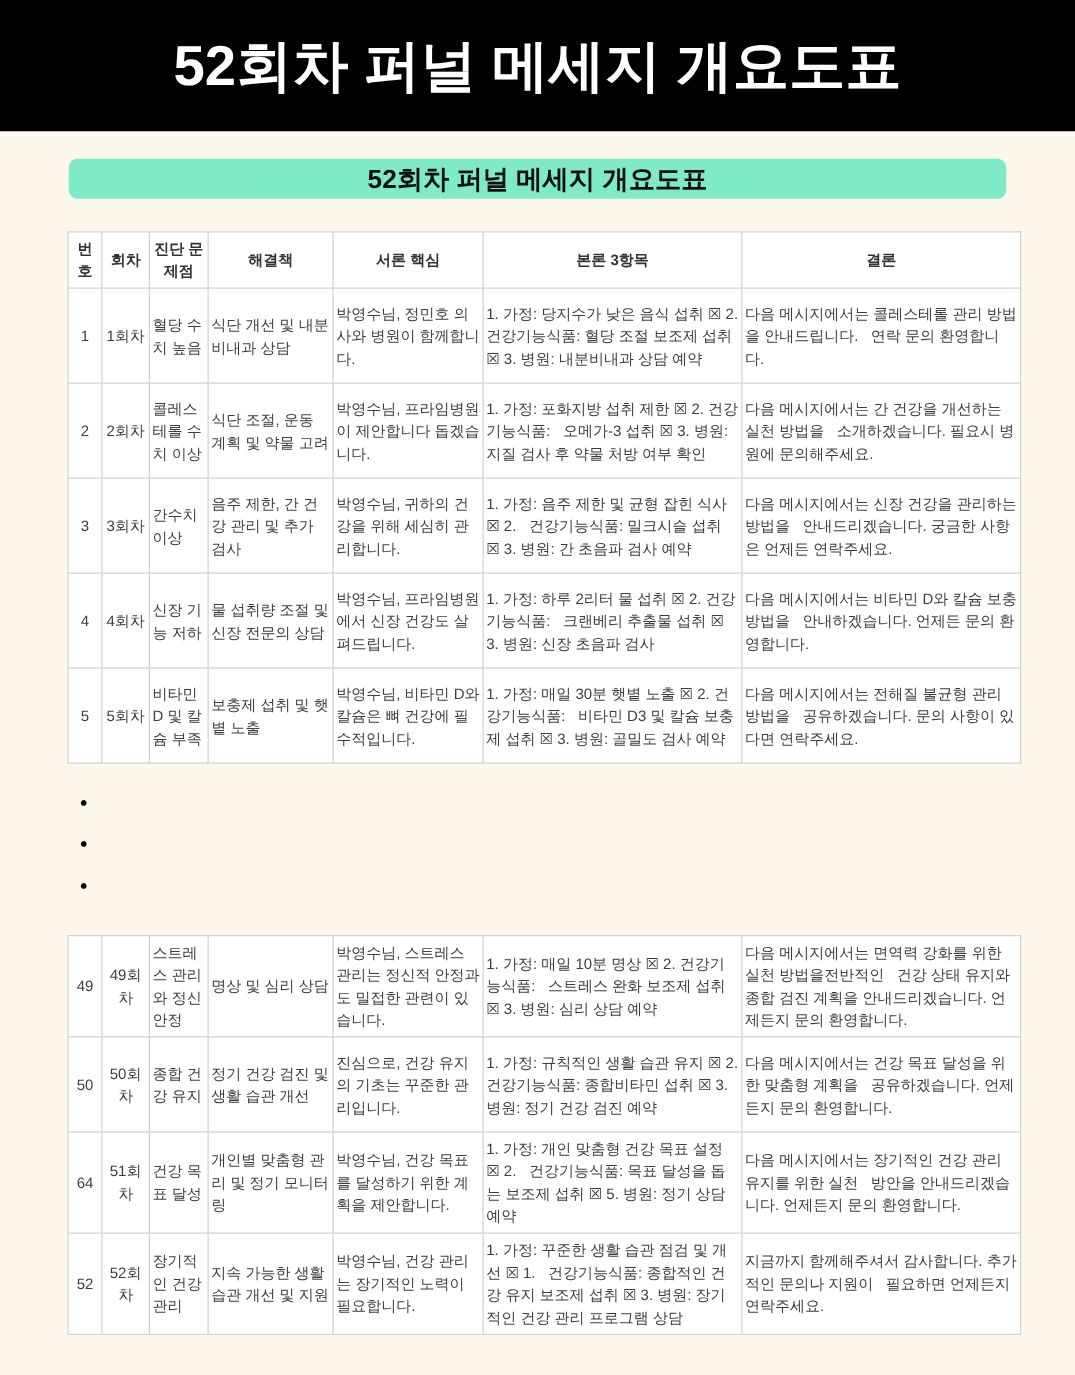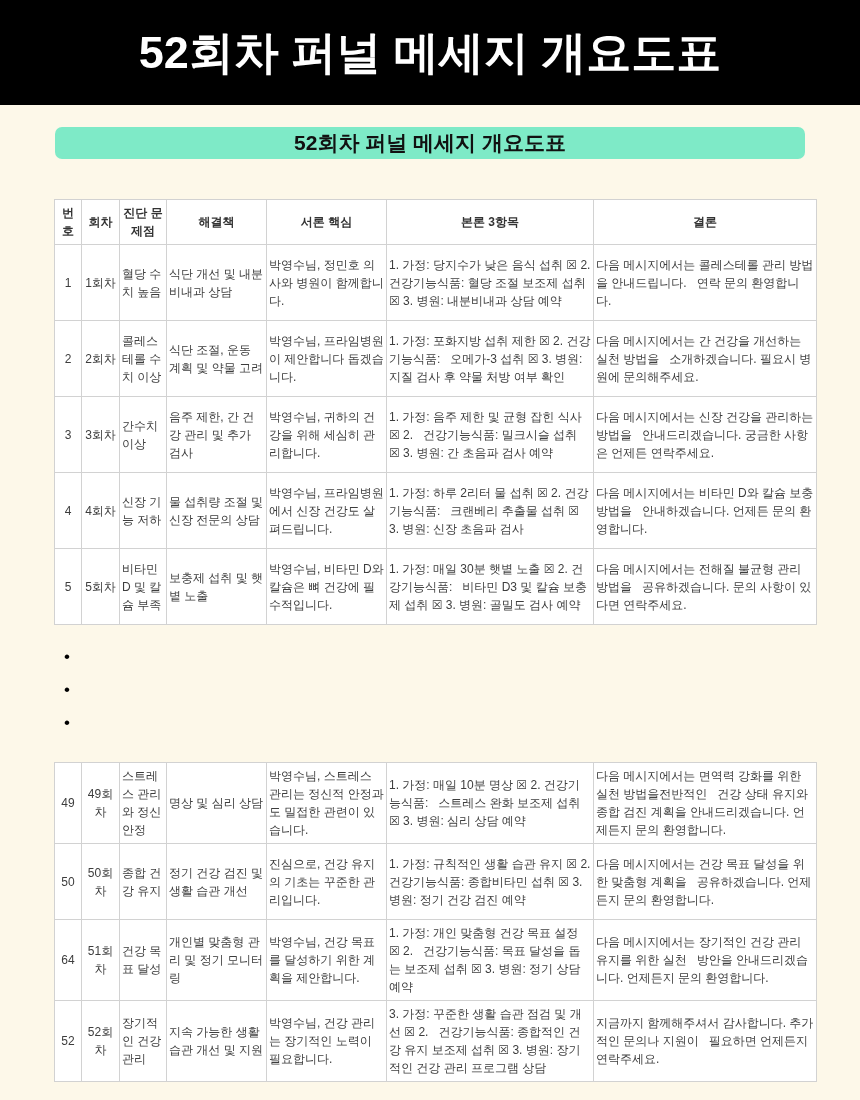--- a/index.html
+++ b/index.html
@@ -27,21 +27,21 @@
     border-radius: 7px;
     display: flex; align-items: center; justify-content: center;
   }
   .section-title-bar h2 {
     font-size: 21px;
     font-weight: 800;
     color: #111111;
   }
   table.overview {
     margin-left: 54px;
-    margin-top: 40px;
+    margin-top: 26px;
     width: 762px;
     border-collapse: collapse;
     table-layout: fixed;
     background: #ffffff;
   }
   table.overview td, table.overview th {
     border: 1px solid #d2d2d2;
     font-size: 12px;
     line-height: 1.5;
     color: #3d3d3d;
@@ -186,26 +186,26 @@
       <td class="c-intro">진심으로, 건강 유지의 기초는 꾸준한 관리입니다.</td>
       <td class="c-body">1. 가정: 규칙적인 생활 습관 유지 ☒ 2.   건강기능식품: 종합비타민 섭취 ☒ 3. 병원: 정기 건강 검진 예약</td>
       <td class="c-conclusion">다음 메시지에서는 건강 목표 달성을 위한 맞춤형 계획을   공유하겠습니다. 언제든지 문의 환영합니다.</td>
     </tr>
     <tr class="data-row">
       <td class="c-no">64</td>
       <td class="c-round">51회차</td>
       <td class="c-problem">건강 목표 달성</td>
       <td class="c-solution">개인별 맞춤형 관리 및 정기 모니터링</td>
       <td class="c-intro">박영수님, 건강 목표를 달성하기 위한 계획을 제안합니다.</td>
-      <td class="c-body">1. 가정: 개인 맞춤형 건강 목표 설정 ☒ 2.   건강기능식품: 목표 달성을 돕는 보조제 섭취 ☒ 3. 병원: 정기 상담 예약</td>
+      <td class="c-body">1. 가정: 개인 맞춤형 건강 목표 설정 ☒ 2.   건강기능식품: 목표 달성을 돕는 보조제 섭취 ☒ 5. 병원: 정기 상담 예약</td>
       <td class="c-conclusion">다음 메시지에서는 장기적인 건강 관리 유지를 위한 실천   방안을 안내드리겠습니다. 언제든지 문의 환영합니다.</td>
     </tr>
     <tr class="data-row">
       <td class="c-no">52</td>
       <td class="c-round">52회차</td>
       <td class="c-problem">장기적인 건강 관리</td>
       <td class="c-solution">지속 가능한 생활 습관 개선 및 지원</td>
       <td class="c-intro">박영수님, 건강 관리는 장기적인 노력이 필요합니다.</td>
-      <td class="c-body">3. 가정: 꾸준한 생활 습관 점검 및 개선 ☒ 2.   건강기능식품: 종합적인 건강 유지 보조제 섭취 ☒ 3. 병원: 장기적인 건강 관리 프로그램 상담</td>
+      <td class="c-body">1. 가정: 꾸준한 생활 습관 점검 및 개선 ☒ 1.   건강기능식품: 종합적인 건강 유지 보조제 섭취 ☒ 3. 병원: 장기적인 건강 관리 프로그램 상담</td>
       <td class="c-conclusion">지금까지 함께해주셔서 감사합니다. 추가적인 문의나 지원이   필요하면 언제든지 연락주세요.</td>
     </tr>
   </tbody>
 </table>
 
 </body></html>

